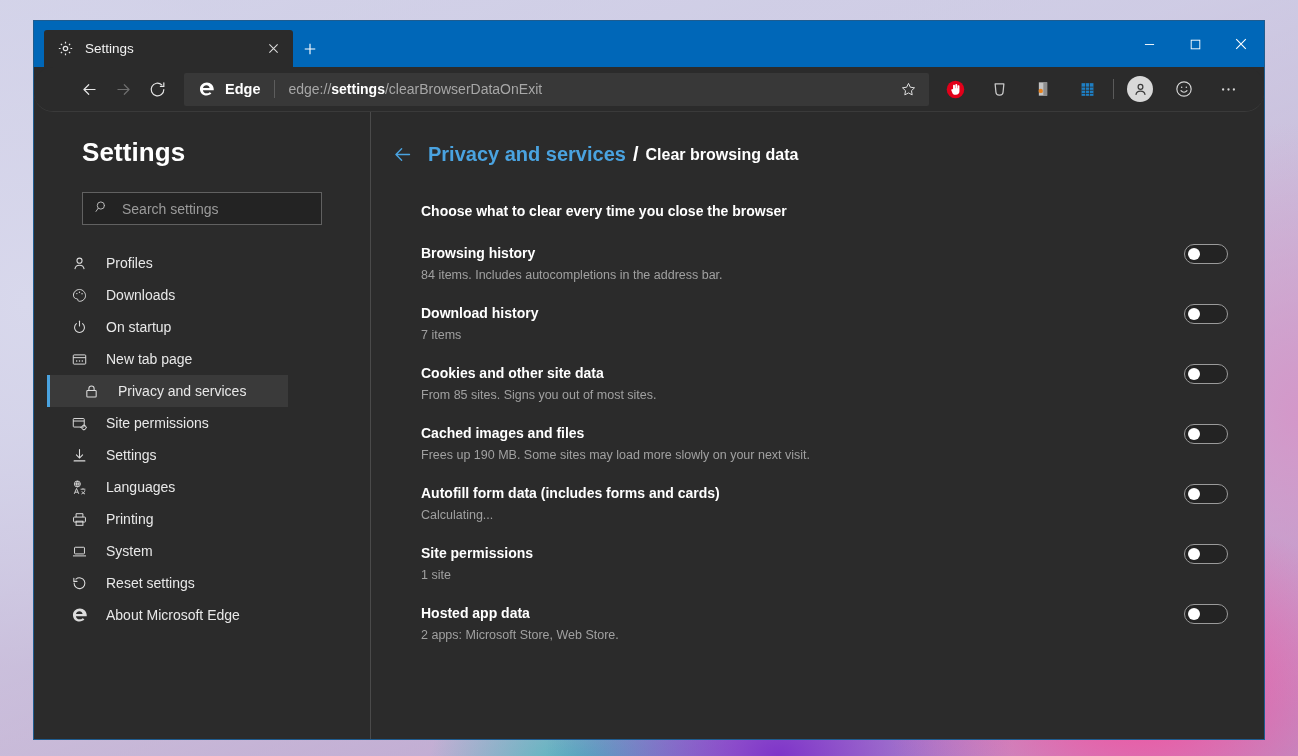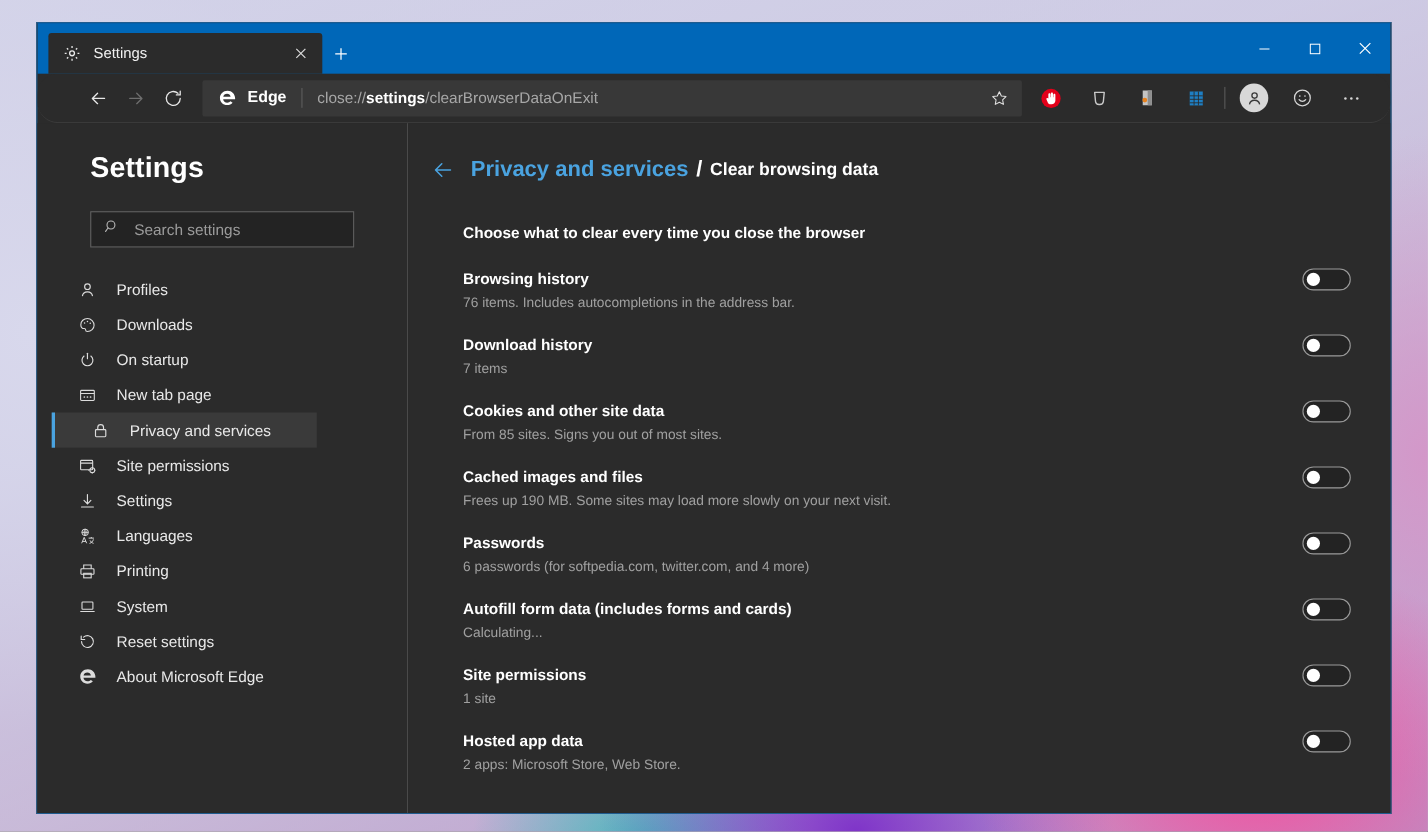--- a/index.html
+++ b/index.html
@@ -378,21 +378,21 @@
       <div class="omnibox">
         <div class="omni-brand">
           <span class="edge-glyph">
             <svg viewBox="0 0 24 24" width="18" height="18">
               <path d="M21 12.6c0-5.2-4-9.3-9.1-9.3C6.3 3.3 2.6 7.3 2.6 12c0 4.9 3.6 8.7 8.6 8.7 3 0 5.3-1.2 6.7-2.9l-2.5-1.6c-1 1-2.3 1.6-4 1.6-2.6 0-4.6-1.7-4.9-4.2h14.4c.1-.4.1-.7.1-1zM6.6 10.7c.4-2.2 2.2-3.7 4.6-3.7 2.3 0 4 1.5 4.3 3.7H6.6z" fill="#ffffff"></path>
             </svg>
           </span>
           <span class="edge-word">Edge</span>
         </div>
         <div class="omni-sep"></div>
-        <div class="omni-url"><span>close://</span><span class="host">settings</span><span>/clearBrowserDataOnExit</span></div>
+        <div class="omni-url"><span>edge://</span><span class="host">settings</span><span>/clearBrowserDataOnExit</span></div>
         <div class="omni-star">
           <svg viewBox="0 0 24 24" width="17" height="17" fill="none" stroke="currentColor" stroke-width="1.4" stroke-linejoin="round">
             <path d="M12 3.4l2.6 5.4 5.9.8-4.3 4.1 1 5.9-5.2-2.8-5.2 2.8 1-5.9L3.5 9.6l5.9-.8z"></path>
           </svg>
         </div>
       </div>
 
       <div class="toolbar-icons">
         <div class="tbicon">
           <svg viewBox="0 0 24 24" width="21" height="21">
@@ -609,21 +609,21 @@
           <span class="bc-current">Clear browsing data</span>
         </div>
 
         <div class="section-head">Choose what to clear every time you close the browser</div>
 
         <div class="rows">
 
           <div class="setting-row">
             <div class="row-text">
               <div class="row-title">Browsing history</div>
-              <div class="row-sub">76 items. Includes autocompletions in the address bar.</div>
+              <div class="row-sub">84 items. Includes autocompletions in the address bar.</div>
             </div>
             <div class="toggle">
                 <span class="knob"></span>
               </div>
           </div>
 
           <div class="setting-row">
             <div class="row-text">
               <div class="row-title">Download history</div>
               <div class="row-sub">7 items</div>
@@ -646,29 +646,20 @@
           <div class="setting-row">
             <div class="row-text">
               <div class="row-title">Cached images and files</div>
               <div class="row-sub">Frees up 190 MB. Some sites may load more slowly on your next visit.</div>
             </div>
             <div class="toggle">
                 <span class="knob"></span>
               </div>
           </div>
 
-          <div class="setting-row">
-            <div class="row-text">
-              <div class="row-title">Passwords</div>
-              <div class="row-sub">6 passwords (for softpedia.com, twitter.com, and 4 more)</div>
-            </div>
-            <div class="toggle">
-                <span class="knob"></span>
-              </div>
-          </div>
 
           <div class="setting-row">
             <div class="row-text">
               <div class="row-title">Autofill form data (includes forms and cards)</div>
               <div class="row-sub">Calculating...</div>
             </div>
             <div class="toggle">
                 <span class="knob"></span>
               </div>
           </div>

